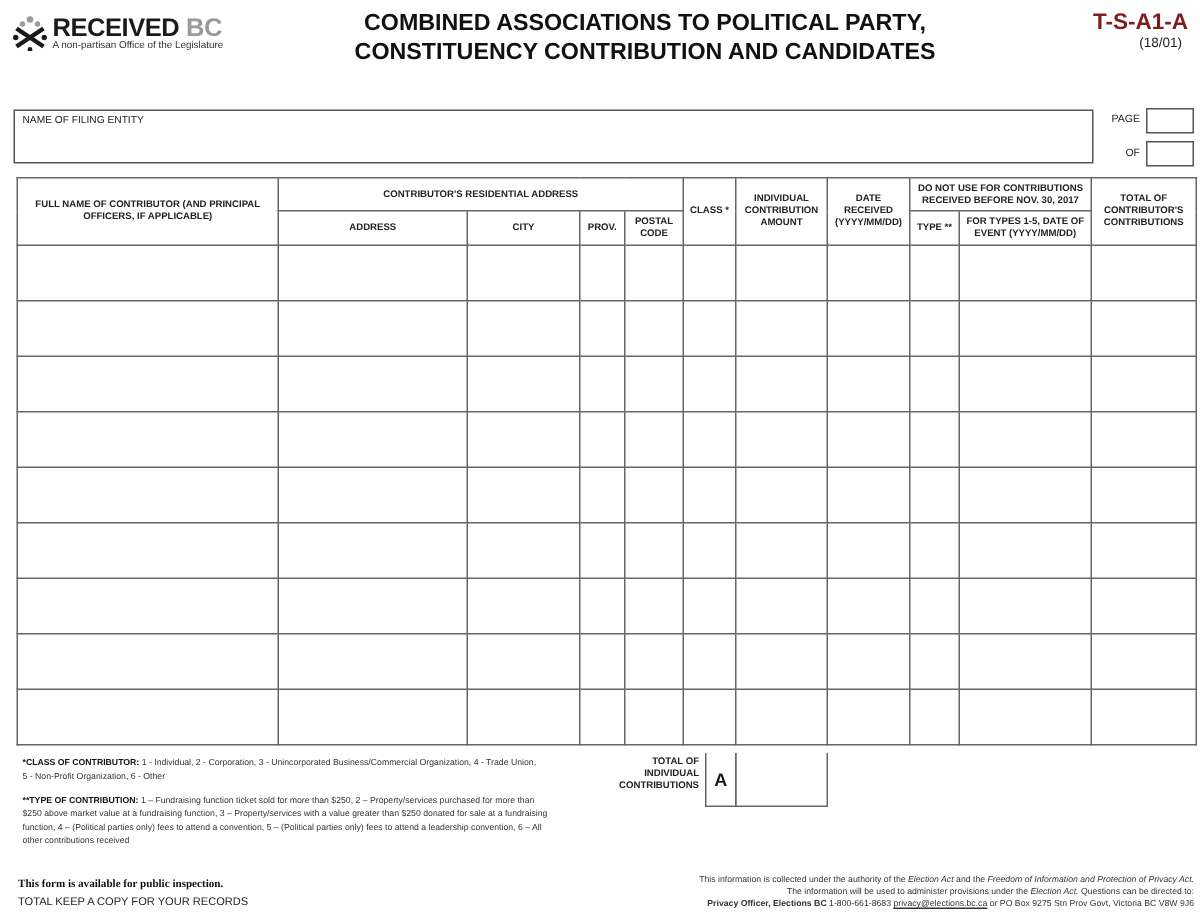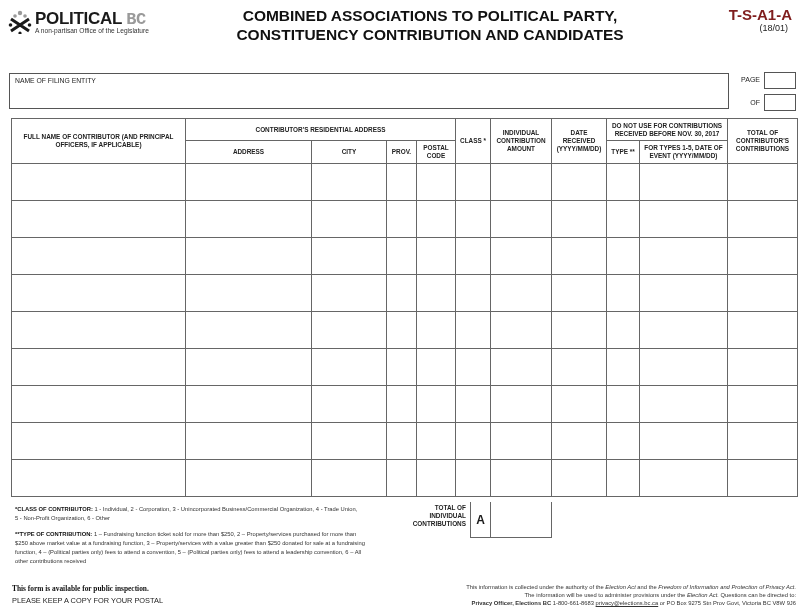--- a/index.html
+++ b/index.html
@@ -1,21 +1,21 @@
 <!DOCTYPE html>
 <html><head>
 <meta charset="utf-8">
 <style>
   html, body { margin:0; padding:0; background:#fff; }
   body { width:800px; height:608px; position:relative; overflow:hidden; font-family:"Liberation Sans", sans-serif; color:#1a1a1a; }
   .abs { position:absolute; }
   .logo { left:8px; top:8px; width:200px; height:30px; }
   .logo-mark { position:absolute; left:0; top:2px; width:24px; height:24px; }
   .logo-word { position:absolute; left:27px; top:1px; font-size:17px; font-weight:bold; letter-spacing:-0.3px; color:#1a1a1a; }
-  .logo-word .bc { color:#9a9a9a; font-weight:bold;font-family:Liberation Mono, monospace; }
+  .logo-word .bc { color:#9a9a9a; font-weight:bold; }
   .logo-sub { position:absolute; left:27px; top:19px; font-size:6.6px; color:#333; white-space:nowrap; }
   .title { left:210px; top:6px; width:440px; text-align:center; font-size:15.5px; font-weight:bold; line-height:19px; color:#111; }
   .formno { right:8px; top:6px; text-align:right; font-size:15px; font-weight:bold; color:#7f1d1d; }
   .formver { right:12px; top:23px; font-size:9px; color:#222; }
   .entity { left:9px; top:73px; width:720px; height:36px; border:1px solid #555; box-sizing:border-box; }
   .entity-label { position:absolute; left:5px; top:3px; font-size:6.8px; color:#222; }
   .pg-label { font-size:7px; color:#222; text-align:right; width:30px; }
   .pg-box { border:1px solid #555; width:32px; height:17px; box-sizing:border-box; background:#fff; }
   table.grid { position:absolute; left:11px; top:118px; border-collapse:collapse; table-layout:fixed; }
   table.grid td, table.grid th { border:1px solid #666; padding:0; }
@@ -37,21 +37,21 @@
 <div class="abs logo">
   <svg class="logo-mark" viewBox="0 0 24 24">
     <circle cx="12" cy="3" r="2.2" fill="#9a9a9a"></circle>
     <circle cx="7" cy="6" r="1.8" fill="#9a9a9a"></circle>
     <circle cx="17" cy="6" r="1.8" fill="#9a9a9a"></circle>
     <path d="M3 9 L21 21 M21 9 L3 21" stroke="#1a1a1a" stroke-width="3"></path>
     <circle cx="2.5" cy="15" r="1.8" fill="#1a1a1a"></circle>
     <circle cx="21.5" cy="15" r="1.8" fill="#1a1a1a"></circle>
     <circle cx="12" cy="23" r="1.6" fill="#1a1a1a"></circle>
   </svg>
-  <div class="logo-word"><span>POLITICAL</span> <span class="bc">BC</span></div>
+  <div class="logo-word"><span>RECEIVED</span> <span class="bc">BC</span></div>
   <div class="logo-sub">A non-partisan Office of the Legislature</div>
 </div>
 
 <div class="abs title">
   <div>COMBINED ASSOCIATIONS TO POLITICAL PARTY,</div>
   <div>CONSTITUENCY CONTRIBUTION AND CANDIDATES</div>
 </div>
 
 <div class="abs formno">T-S-A1-A</div>
 <div class="abs formver">(18/01)</div>
@@ -224,19 +224,19 @@
 <div class="abs notes" style="top:505px; width:345px;">
   <b>*CLASS OF CONTRIBUTOR:</b>
   <span>1 - Individual, 2 - Corporation, 3 - Unincorporated Business/Commercial Organization, 4 - Trade Union, 5 - Non-Profit Organization, 6 - Other</span>
 </div>
 <div class="abs notes" style="top:530px; width:355px;">
   <b>**TYPE OF CONTRIBUTION:</b>
   <span>1 – Fundraising function ticket sold for more than $250, 2 – Property/services purchased for more than $250 above market value at a fundraising function, 3 – Property/services with a value greater than $250 donated for sale at a fundraising function, 4 – (Political parties only) fees to attend a convention, 5 – (Political parties only) fees to attend a leadership convention, 6 – All other contributions received</span>
 </div>
 
 <div class="abs foot-left1">This form is available for public inspection.</div>
-<div class="abs foot-left2">PLEASE KEEP A COPY FOR YOUR POSTAL</div>
+<div class="abs foot-left2">TOTAL KEEP A COPY FOR YOUR RECORDS</div>
 
 <div class="abs foot-right">
   <div><span>This information is collected under the authority of the </span><i>Election Act</i><span> and the </span><i>Freedom of Information and Protection of Privacy Act.</i></div>
   <div><span>The information will be used to administer provisions under the </span><i>Election Act.</i><span> Questions can be directed to:</span></div>
   <div><b>Privacy Officer, Elections BC</b><span> 1-800-661-8683 </span><a>privacy@elections.bc.ca</a><span> or PO Box 9275 Stn Prov Govt, Victoria BC V8W 9J6</span></div>
 </div>
 
 </body></html>

